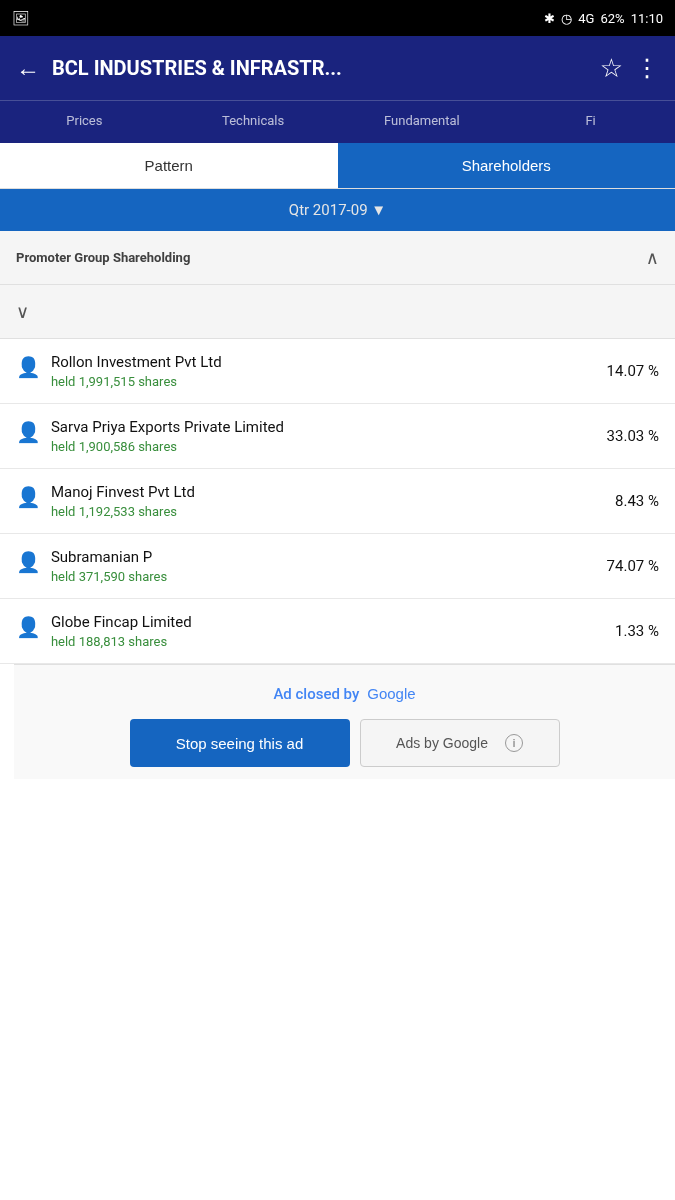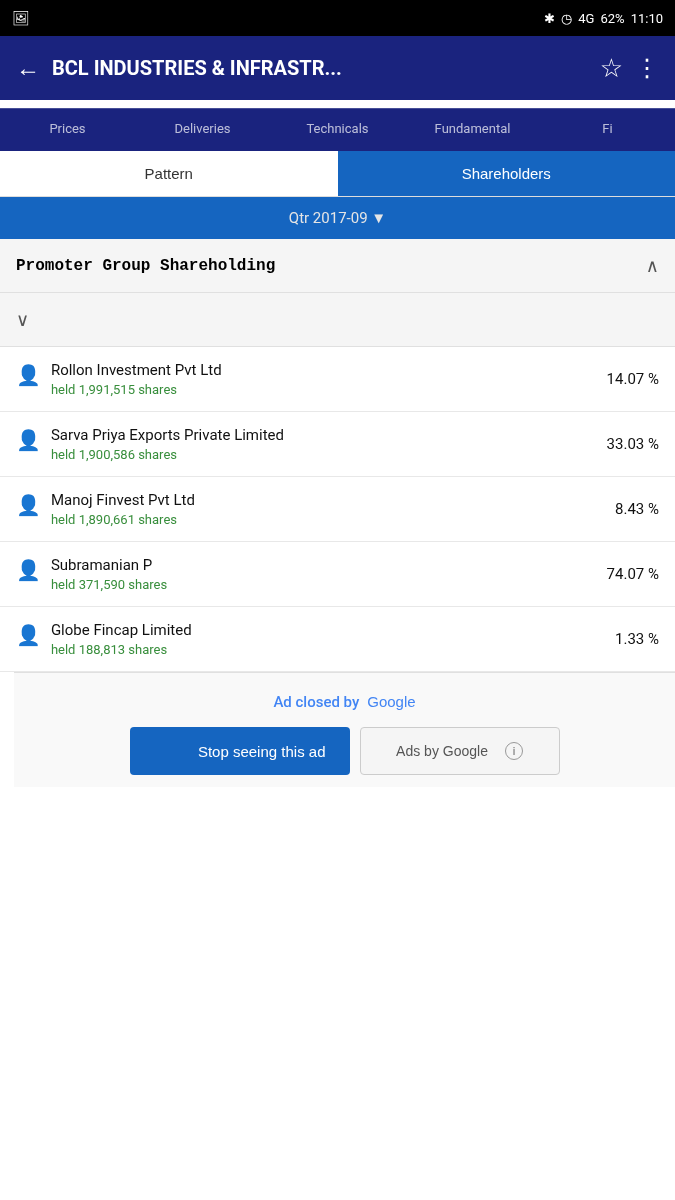--- a/index.html
+++ b/index.html
@@ -39,21 +39,20 @@
       text-overflow: ellipsis;
     }
     .app-bar-icon { font-size: 24px; color: #fff; cursor: pointer; }
     .star-icon { font-size: 26px; }
 
     
     .nav-tabs {
       background: #1a237e;
       display: flex;
       border-top: 1px solid rgba(255,255,255,0.2);
-      margin-top: 8px;
     }
     .nav-tab {
       flex: 1;
       padding: 12px 4px;
       text-align: center;
       color: rgba(255,255,255,0.7);
       font-size: 13px;
       cursor: pointer;
       border-bottom: 3px solid transparent;
     }
@@ -93,24 +92,23 @@
     .section-header {
       background: #f5f5f5;
       padding: 16px 16px;
       display: flex;
       align-items: center;
       justify-content: space-between;
       border-bottom: 1px solid #e0e0e0;
       cursor: pointer;
     }
     .section-header-title {
-      font-size: 16px;
+      font-size: 13px;
       font-weight: bold;
-      color: #000000;
-      font-family: Liberation Mono, monospace;
+      color: #404040;
     }
     .chevron { font-size: 18px; color: #555; }
 
     
     .shareholder-item {
       padding: 14px 16px;
       border-bottom: 1px solid #e8e8e8;
       display: flex;
       align-items: flex-start;
       gap: 10px;
@@ -145,21 +143,20 @@
       background: #1565c0;
       color: #fff;
       border: none;
       border-radius: 4px;
       padding: 8px 24px;
       font-size: 15px;
       font-weight: 500;
       cursor: pointer;
       flex: 1;
       max-width: 220px;
-      text-align: right;
     }
     .ads-by-google-btn {
       background: #f5f5f5;
       color: #555;
       border: 1px solid #ccc;
       border-radius: 4px;
       padding: 14px 18px;
       font-size: 14px;
       cursor: pointer;
       display: flex;
@@ -207,21 +204,20 @@
 
 <div class="app-bar">
   <span class="app-bar-icon">←</span>
   <span class="app-bar-title">BCL INDUSTRIES &amp; INFRASTR...</span>
   <span class="app-bar-icon star-icon">☆</span>
   <span class="app-bar-icon">⋮</span>
 </div>
 
 <div class="nav-tabs">
   <div class="nav-tab">Prices</div>
-  <div class="nav-tab">Deliveries</div>
   <div class="nav-tab">Technicals</div>
   <div class="nav-tab">Fundamental</div>
   <div class="nav-tab">Fi</div>
 </div>
 
 <div class="section-tabs">
   <button class="section-tab">Pattern</button>
   <button class="section-tab active">Shareholders</button>
 </div>
 
@@ -250,21 +246,21 @@
       <div class="shareholder-info">
         <div class="shareholder-name">Sarva Priya Exports Private Limited</div>
         <div class="shareholder-held">held 1,900,586 shares</div>
       </div>
       <div class="shareholder-pct">33.03 %</div>
     </div>
     <div class="shareholder-item">
       <span class="person-icon">👤</span>
       <div class="shareholder-info">
         <div class="shareholder-name">Manoj Finvest Pvt Ltd</div>
-        <div class="shareholder-held">held 1,890,661 shares</div>
+        <div class="shareholder-held">held 1,192,533 shares</div>
       </div>
       <div class="shareholder-pct">8.43 %</div>
     </div>
     <div class="shareholder-item">
       <span class="person-icon">👤</span>
       <div class="shareholder-info">
         <div class="shareholder-name">Subramanian P</div>
         <div class="shareholder-held">held 371,590 shares</div>
       </div>
       <div class="shareholder-pct">74.07 %</div>

